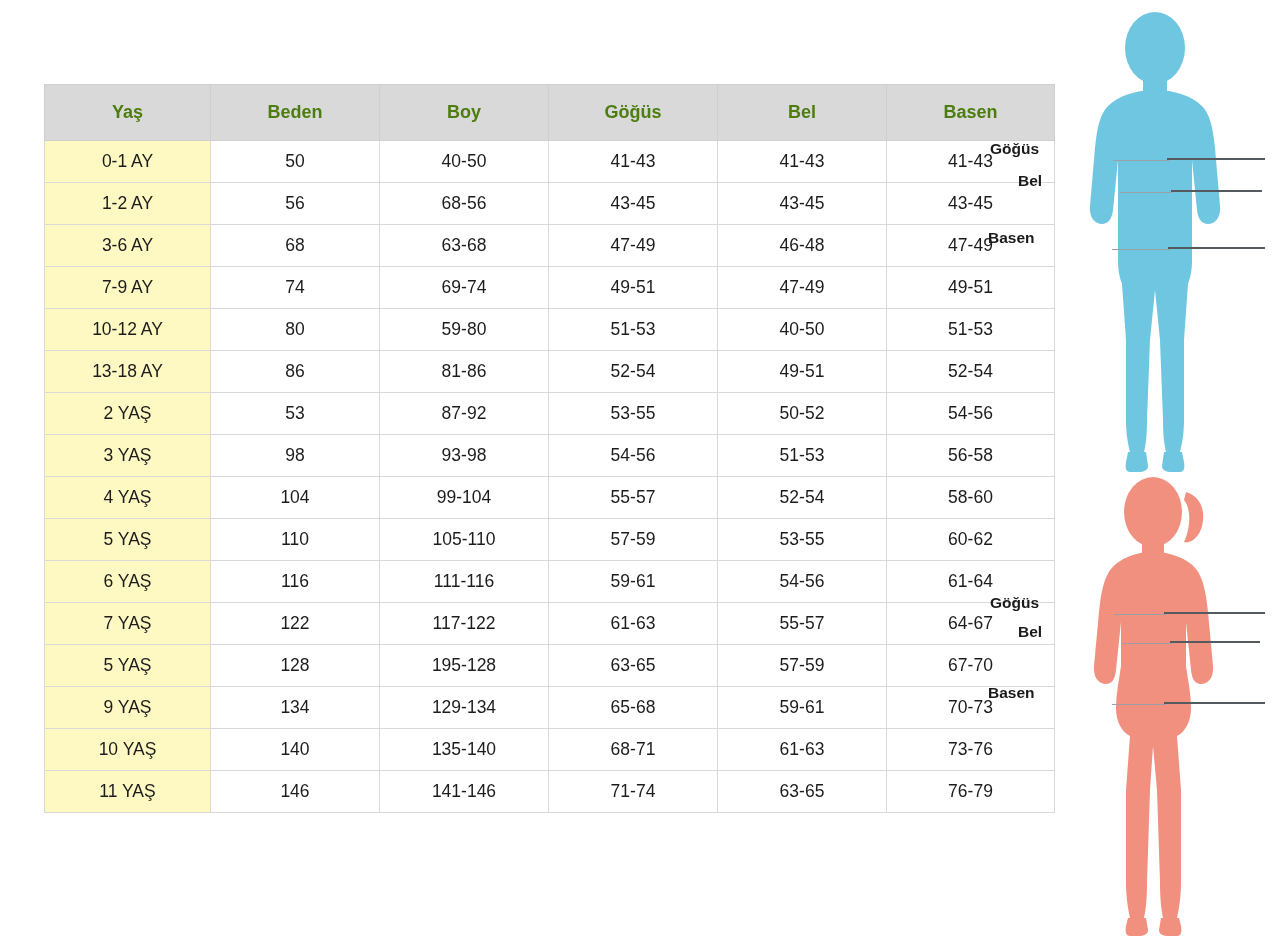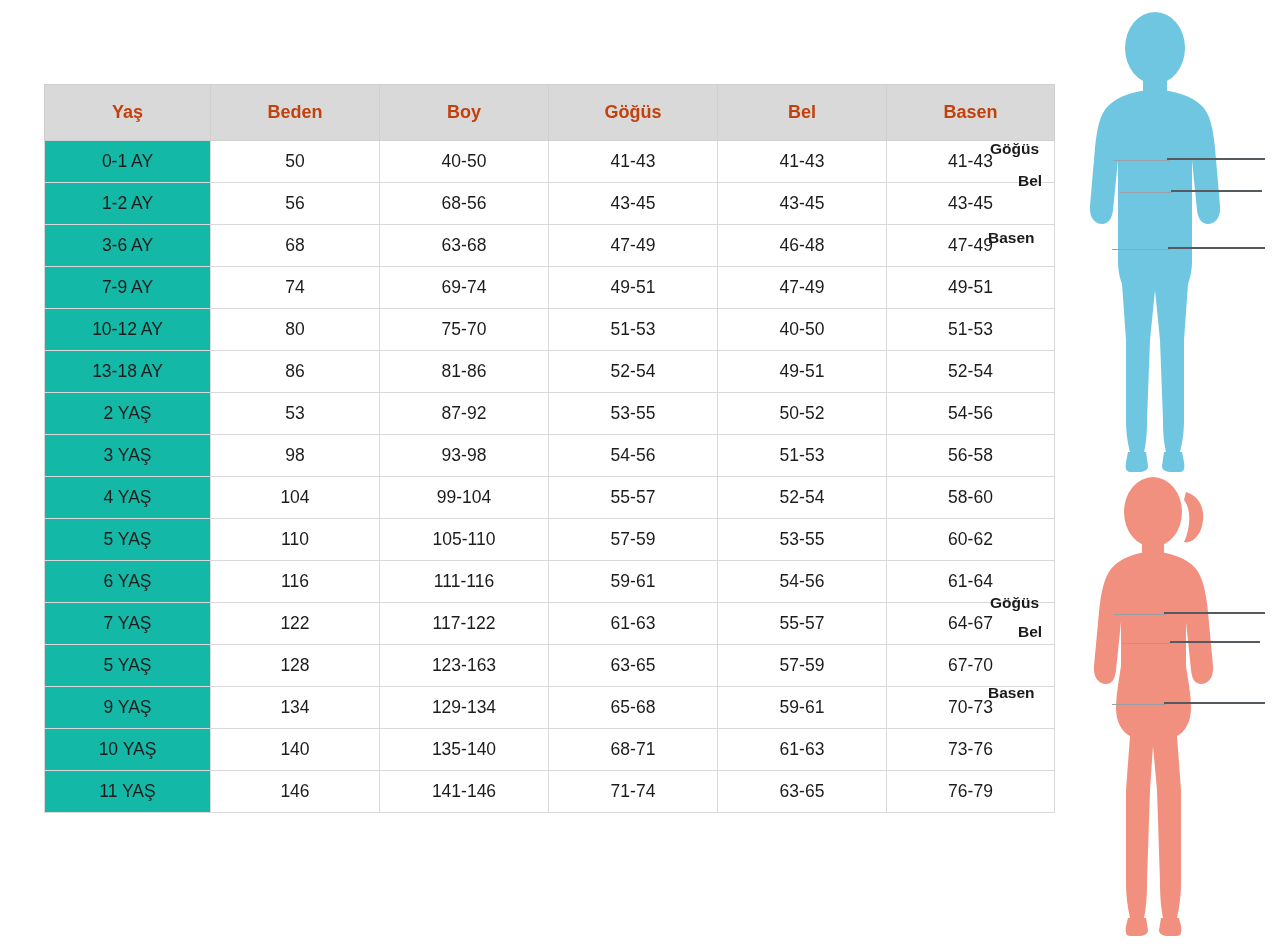--- a/index.html
+++ b/index.html
@@ -38,24 +38,24 @@
     padding: 0 4px;
     font-weight: normal;
     white-space: nowrap;
   }
   table.size-table thead th {
     background: #d9d9d9;
     font-weight: bold;
     font-size: 18px;
     height: 56px;
     border: 1px solid #cfcfcf;
-    color: #c2410c;
+    color: #4d7c0f;
   }
   table.size-table tbody td.col-age {
-    background: #14b8a6;
+    background: #fef9c3;
   }
   table.size-table tbody td {
     background: #ffffff;
   }
   
   col.c0 { width: 166px; }
   col.c1 { width: 169px; }
   col.c2 { width: 169px; }
   col.c3 { width: 169px; }
   col.c4 { width: 169px; }
@@ -146,21 +146,21 @@
           <td class="col-age">7-9 AY</td>
           <td>74</td>
           <td>69-74</td>
           <td>49-51</td>
           <td>47-49</td>
           <td>49-51</td>
         </tr>
         <tr>
           <td class="col-age">10-12 AY</td>
           <td>80</td>
-          <td>75-70</td>
+          <td>59-80</td>
           <td>51-53</td>
           <td>40-50</td>
           <td>51-53</td>
         </tr>
         <tr>
           <td class="col-age">13-18 AY</td>
           <td>86</td>
           <td>81-86</td>
           <td>52-54</td>
           <td>49-51</td>
@@ -210,21 +210,21 @@
           <td class="col-age">7 YAŞ</td>
           <td>122</td>
           <td>117-122</td>
           <td>61-63</td>
           <td>55-57</td>
           <td>64-67</td>
         </tr>
         <tr>
           <td class="col-age">5 YAŞ</td>
           <td>128</td>
-          <td>123-163</td>
+          <td>195-128</td>
           <td>63-65</td>
           <td>57-59</td>
           <td>67-70</td>
         </tr>
         <tr>
           <td class="col-age">9 YAŞ</td>
           <td>134</td>
           <td>129-134</td>
           <td>65-68</td>
           <td>59-61</td>

